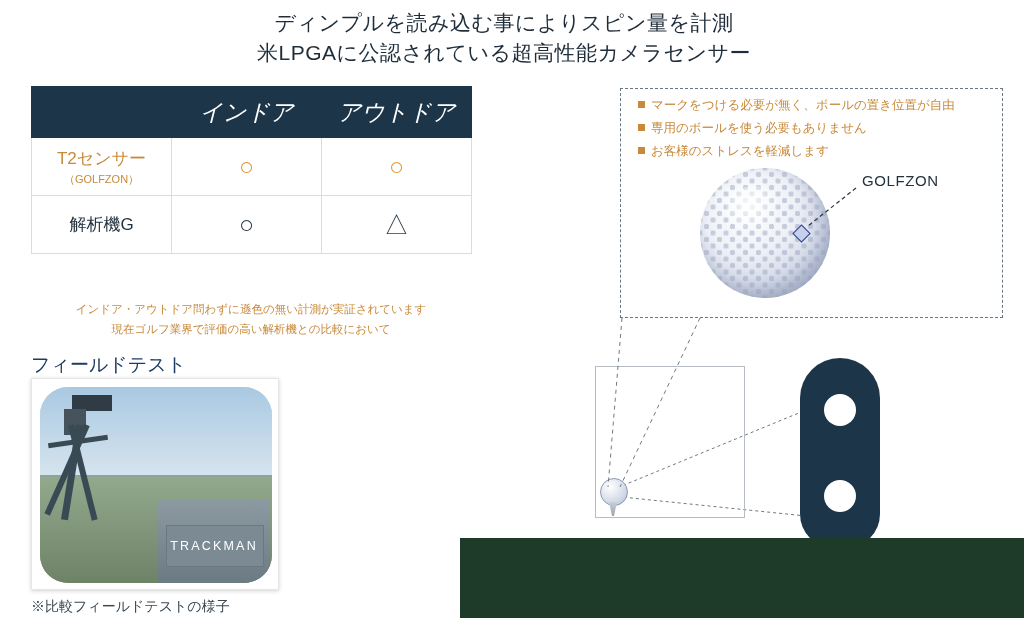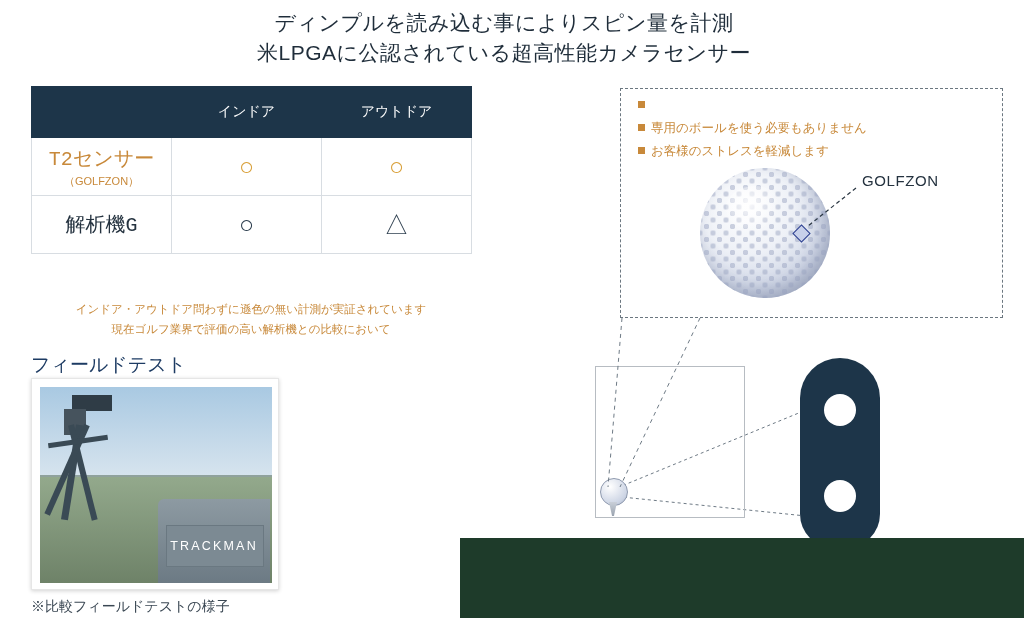--- a/index.html
+++ b/index.html
@@ -47,35 +47,35 @@
     border: 1px solid #d8dde2;
     height: 55px;
     text-align: center;
     vertical-align: middle;
     font-size: 16px;
   }
   table.compare thead th {
     background: #1d3549;
     color: #ffffff;
     border: 1px solid #1d3549;
-    font-size: 14px;
+    font-size: 23px;
     font-weight: normal;
     height: 48px;
+    font-style: italic;
   }
   table.compare thead th.blank {
     background: #1d3549;
   }
   col.c1 { width: 140px; }
   col.c2 { width: 150px; }
   col.c3 { width: 150px; }
 
   .row-label {
-    font-size: 20px;
+    font-size: 17px;
     color: #24323f;
-    font-family: Liberation Mono, monospace;
   }
   .row-label.accent {
     color: #c8893a;
   }
   .row-sub {
     display: block;
     font-size: 11px;
     color: #c8893a;
     margin-top: 2px;
   }
@@ -118,20 +118,21 @@
     box-shadow: 0 1px 4px rgba(0,0,0,0.18);
     padding: 8px;
     box-sizing: border-box;
   }
   .photo {
     position: relative;
     width: 232px;
     height: 196px;
     overflow: hidden;
     background: linear-gradient(#b9d4e8 0%, #cfe0ec 42%, #9fb0a2 46%, #8fa68d 60%, #7d9079 100%);
+    border-radius: 28px;
   }
   .photo .sky {
     position: absolute; left:0; top:0; width:100%; height:46%;
     background: linear-gradient(#a9c9e2, #d7e4ee);
   }
   .photo .ground {
     position: absolute; left:0; top:46%; width:100%; height:54%;
     background: linear-gradient(#93a98c, #6e8268);
   }
   .photo .horizon {
@@ -379,21 +380,21 @@
     </div>
     <div class="trackman-label">TRACKMAN</div>
   </div>
 </div>
 <div class="photo-caption">※比較フィールドテストの様子</div>
 
 <div class="dash-box"></div>
 
 <div class="bullets">
   <div class="bullet">
-    <span class="sq"></span>
+    <span class="sq"></span><span>マークをつける必要が無く、ボールの置き位置が自由</span>
   </div>
   <div class="bullet">
     <span class="sq"></span><span>専用のボールを使う必要もありません</span>
   </div>
   <div class="bullet">
     <span class="sq"></span><span>お客様のストレスを軽減します</span>
   </div>
 </div>
 
 <div class="ball-big">

